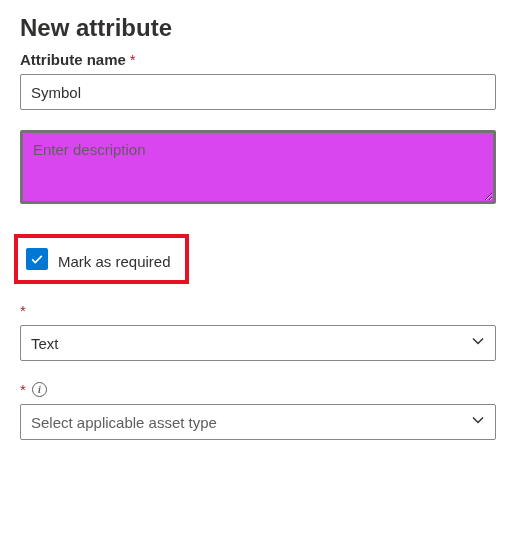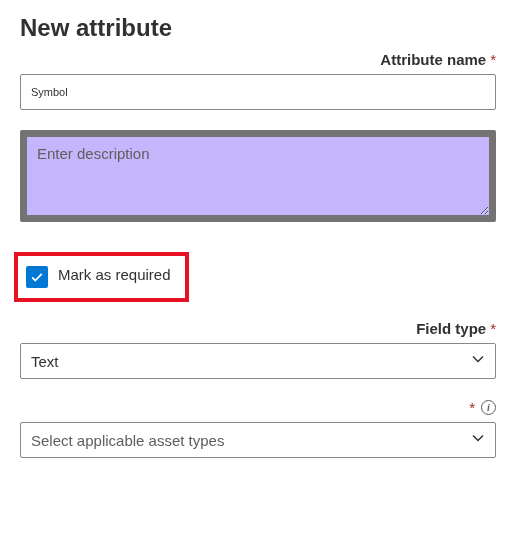--- a/index.html
+++ b/index.html
@@ -24,62 +24,61 @@
       margin-bottom: 20px;
     }
     .field-label {
       font-size: 15px;
       font-weight: 600;
       color: #323130;
       margin-bottom: 6px;
       display: flex;
       align-items: center;
       gap: 4px;
-      justify-content: flex-end;
     }
     .req-star {
       color: #a4262c;
       font-weight: 400;
     }
     .text-input {
       width: 100%;
       height: 36px;
       border: 1px solid #8a8886;
       border-radius: 2px;
       padding: 0 10px;
-      font-size: 11px;
+      font-size: 15px;
       font-family: inherit;
       color: #323130;
       background: #ffffff;
     }
     .textarea-input {
       width: 100%;
-      height: 92px;
-      border: 7px solid #737373;
+      height: 74px;
+      border: 3px solid #737373;
       border-radius: 2px;
       padding: 8px 10px;
       font-size: 15px;
       font-family: inherit;
       color: #323130;
-      background: #c4b5fd;
+      background: #d946ef;
       resize: both;
     }
     .text-input::placeholder, .textarea-input::placeholder {
       color: #605e5c;
     }
     .highlight-box {
       border: 4px solid #e81123;
       display: inline-flex;
       align-items: center;
       padding: 10px 14px 10px 8px;
       margin: 6px 0 18px -6px;
     }
     .checkbox-row {
       display: inline-flex;
-      align-items: flex-start;
+      align-items: flex-end;
       gap: 10px;
       cursor: pointer;
     }
     .checkbox {
       width: 22px;
       height: 22px;
       background: #0078d4;
       border-radius: 2px;
       display: flex;
       align-items: center;
@@ -172,21 +171,20 @@
       <svg viewBox="0 0 16 16">
         <polyline points="2.5,8.5 6,12 13.5,4.5"></polyline>
       </svg>
     </span>
     <span class="checkbox-label">Mark as required</span>
   </label>
 </div>
 
 <div class="field-group">
   <div class="field-label">
-    <span>Field type</span>
     <span class="req-star">*</span>
   </div>
   <div class="select-wrap">
     <div class="select-input">
       <span>Text</span>
     </div>
     <span class="chevron">
       <svg viewBox="0 0 16 16">
           <polyline points="3,5.5 8,10.5 13,5.5"></polyline>
         </svg>
@@ -194,21 +192,21 @@
   </div>
 </div>
 
 <div class="field-group">
   <div class="field-label">
     <span class="req-star">*</span>
     <span class="info-icon">i</span>
   </div>
   <div class="select-wrap">
     <div class="select-input">
-      <span class="select-placeholder">Select applicable asset types</span>
+      <span class="select-placeholder">Select applicable asset type</span>
     </div>
     <span class="chevron">
       <svg viewBox="0 0 16 16">
           <polyline points="3,5.5 8,10.5 13,5.5"></polyline>
         </svg>
     </span>
   </div>
 </div>
 
 

